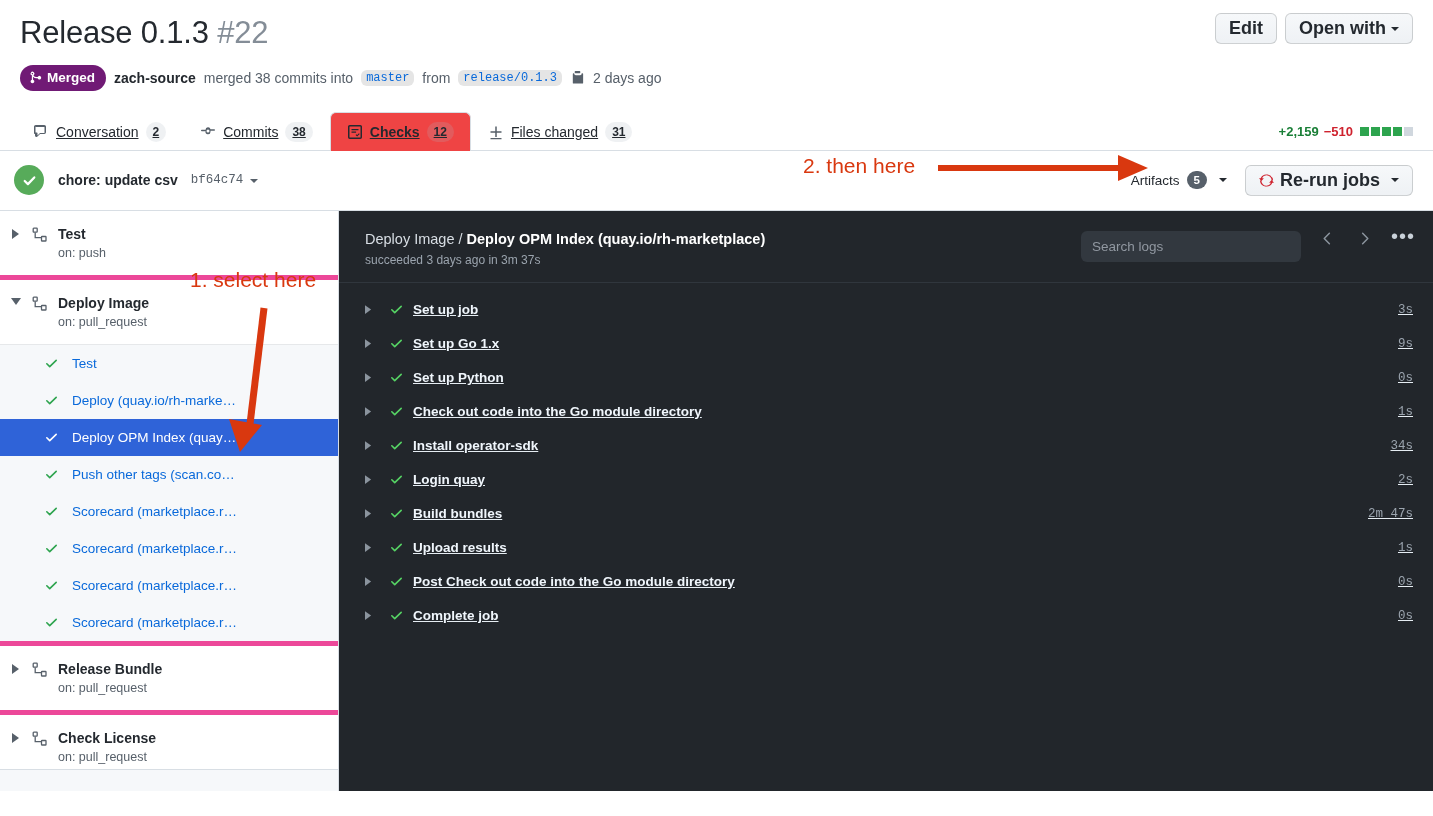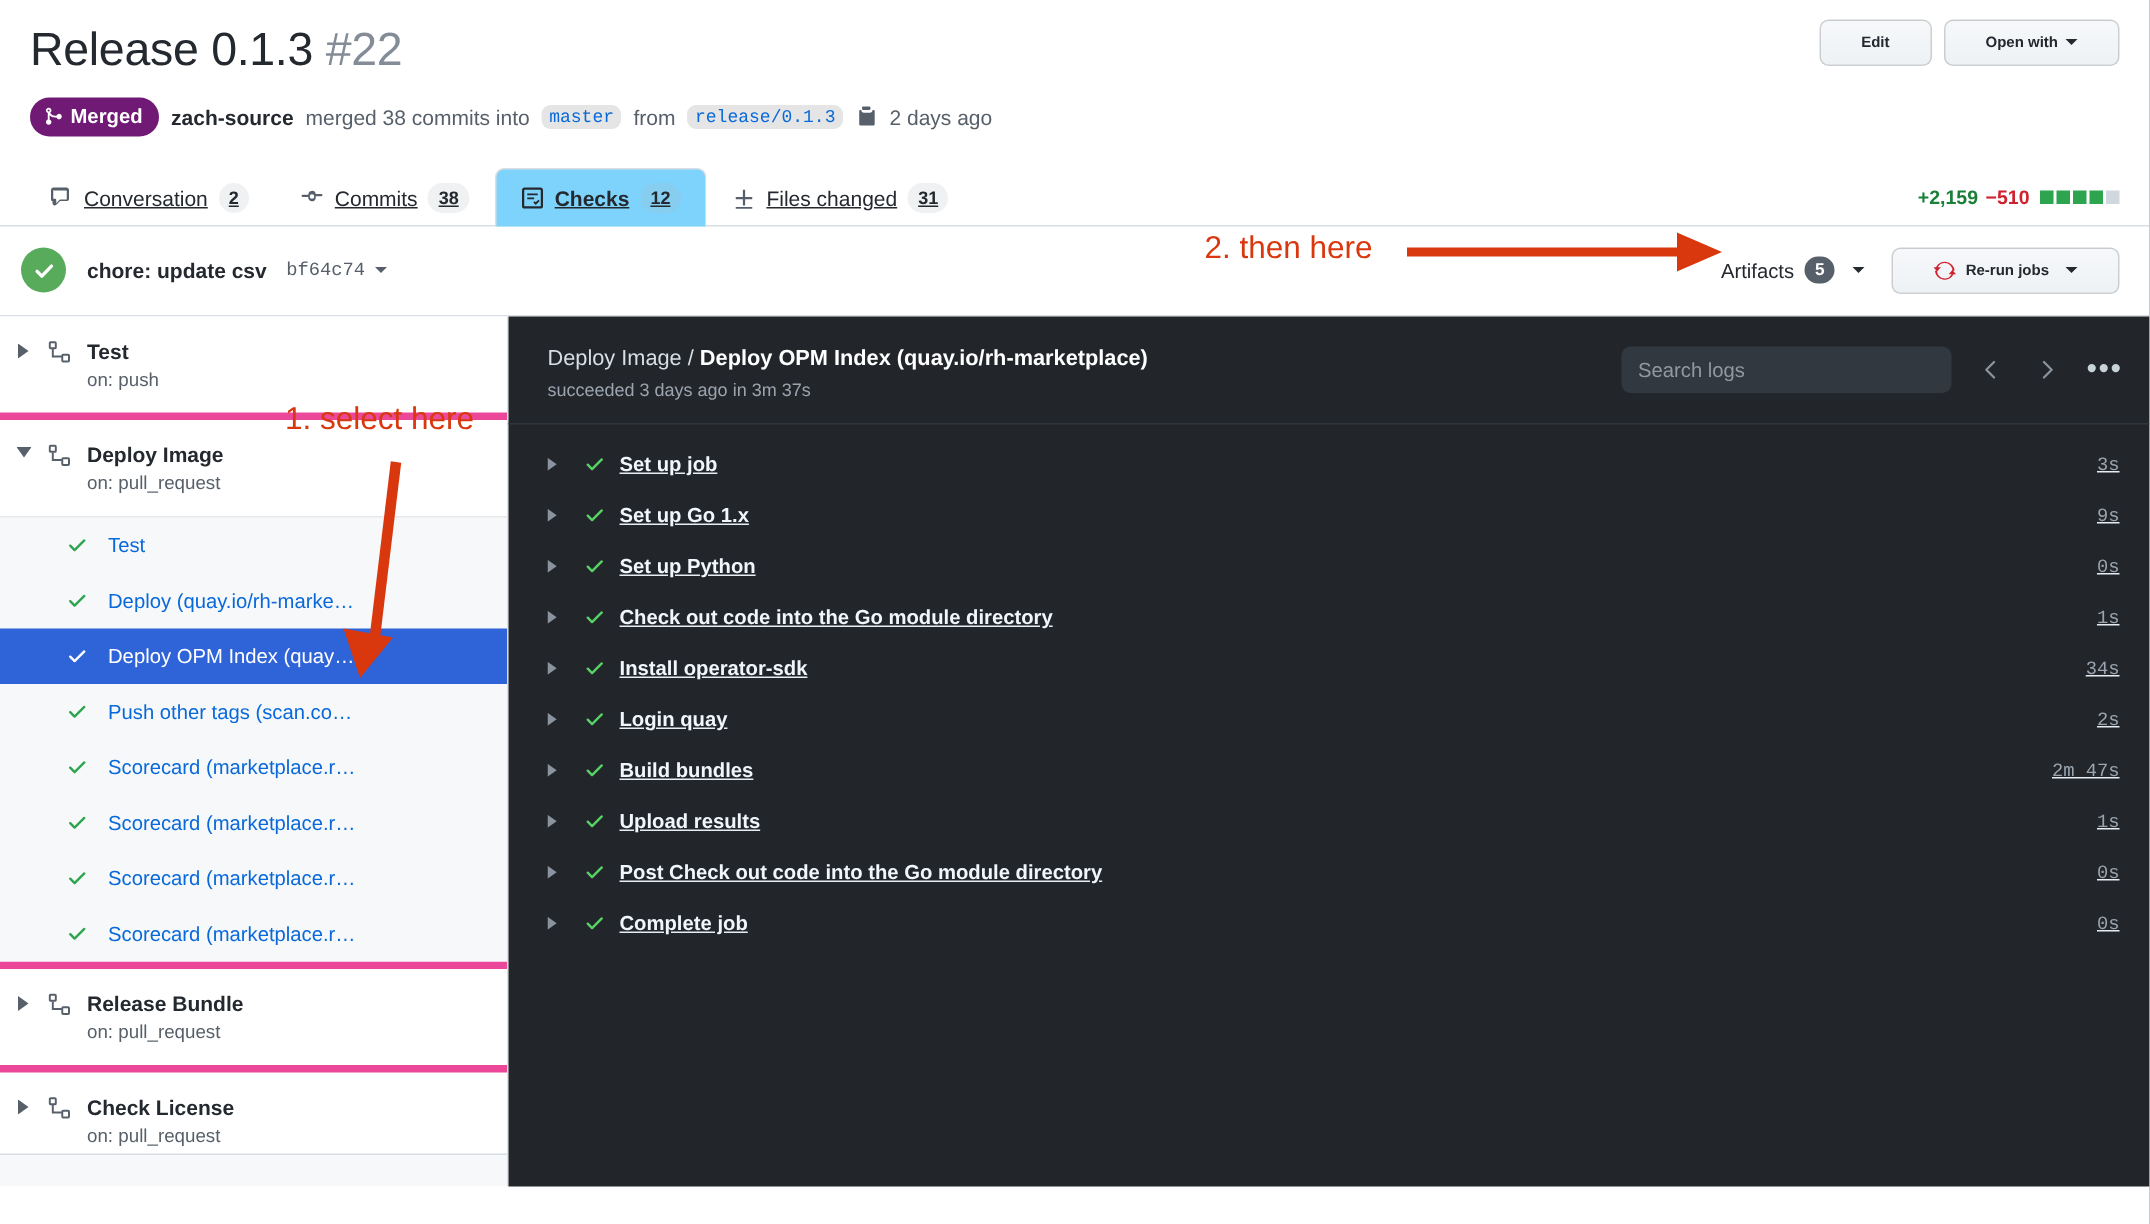--- a/index.html
+++ b/index.html
@@ -21,22 +21,22 @@
   }
   .pr-number { color: #848d97; font-weight: 400; }
   .header-actions {
     position: absolute; top: 13px; right: 20px;
     display: flex; gap: 8px; align-items: center;
   }
   .btn {
     border: 1px solid rgba(27,31,36,0.18);
     background: linear-gradient(180deg,#f6f8fa 0%, #eff2f5 90%);
     border-radius: 6px;
-    font-size: 10px; font-weight: bold; color: #24292f;
-    padding: 5px 27px; cursor: pointer; line-height: 19px;
+    font-size: 18px; font-weight: bold; color: #24292f;
+    padding: 5px 13px; cursor: pointer; line-height: 19px;
     font-family: "Liberation Sans", sans-serif;
     white-space: nowrap;
   }
   .caret {
     display: inline-block; width: 0; height: 0; margin-left: 5px;
     border-left: 4px solid transparent; border-right: 4px solid transparent;
     border-top: 4px solid currentColor; vertical-align: middle;
   }
 
   
@@ -63,21 +63,21 @@
   .tab {
     display: flex; align-items: center; gap: 7px;
     padding: 9px 16px; font-size: 14px; color: #24292f;
     border: 1px solid transparent; border-bottom: none;
     border-radius: 6px 6px 0 0; cursor: pointer;
     position: relative; top: 1px; background: transparent;
     white-space: nowrap;
     text-decoration: underline;
   }
   .tab.active {
-    background: #7dd3fc; border-color: #d8dee4;
+    background: #ef4444; border-color: #d8dee4;
     font-weight: 600;
   }
   .tab-counter {
     background: rgba(175,184,193,0.2); color: #24292f;
     border-radius: 2em; padding: 1px 7px; font-size: 12px; font-weight: 600;
     line-height: 18px; min-width: 20px; text-align: center;
   }
   .diffstat {
     position: absolute; right: 20px; bottom: 11px;
     display: flex; align-items: center; gap: 5px; font-size: 13px; font-weight: bold;
@@ -159,21 +159,21 @@
   .logs { flex: 1; background: #22262b; color: #e6edf3; position: relative; }
   .logs-head {
     padding: 18px 20px 14px 26px; display: flex; align-items: flex-start;
     border-bottom: 1px solid #30363d; position: relative; height: 72px;
   }
   .log-title { font-size: 14.5px; color: #d8dee4; line-height: 20px; }
   .log-title b { color: #fff; font-weight: bold; }
   .log-sub { font-size: 12px; color: #9ba4ae; margin-top: 3px; line-height: 17px; }
   .logs-head-right {
     position: absolute; right: 18px; top: 20px;
-    display: flex; align-items: center; gap: 16px;
+    display: flex; align-items: flex-start; gap: 16px;
   }
   .search-logs {
     width: 220px; height: 31px; background: #32383f; border: none;
     border-radius: 6px; color: #c9d1d9; font-size: 13.5px;
     padding: 0 11px; font-family: "Liberation Sans", sans-serif;
   }
   .search-logs::placeholder { color: #9198a1; }
   .nav-arrow { color: #8b949e; cursor: pointer; padding: 0 3px; display: flex; }
   .kebab { color: #c9d1d9; cursor: pointer; font-size: 20px; letter-spacing: 1px; line-height: 10px; }
 

